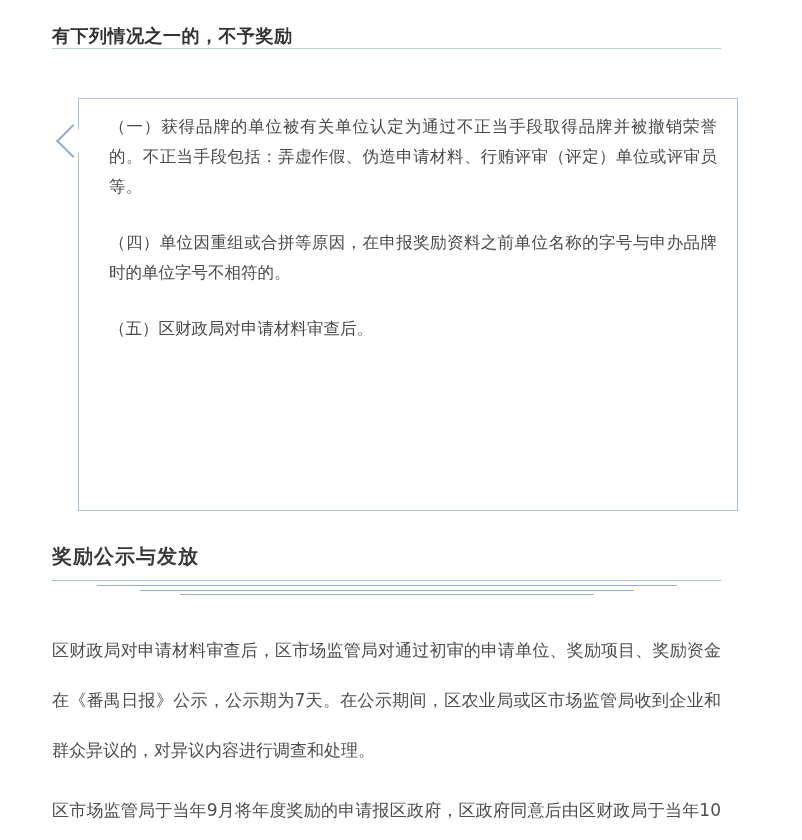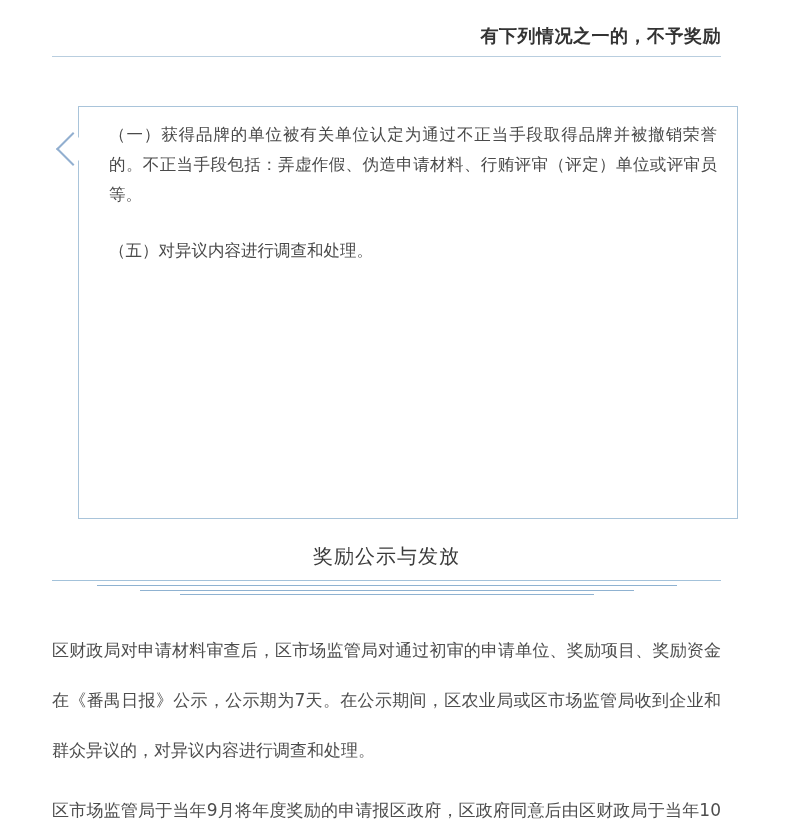--- a/index.html
+++ b/index.html
@@ -11,27 +11,25 @@
     color: #4d4d4d;
     overflow: hidden;
   }
   .content {
     width: 669px;
     margin-left: 52px;
   }
   
   .sec1-heading {
     margin-top: 24px;
-    padding-bottom: 8px;
     border-bottom: 1px solid #b9cedf;
     font-size: 18px;
     font-weight: bold;
     color: #333333;
     letter-spacing: 0.5px;
-    text-align: right;
   }
   
   .bubble {
     position: relative;
     margin-top: 49px;
     margin-left: 26px;
     width: 660px;
     min-height: 413px;
     border: 1px solid #a9c4da;
     background: #ffffff;
@@ -51,24 +49,23 @@
   .bubble-item {
     font-size: 16.5px;
     line-height: 30px;
     color: #4a4a4a;
     margin-bottom: 26px;
     text-align: justify;
   }
   .bubble-item:last-child { margin-bottom: 14px; }
   
   .sec2-heading {
-    margin-top: 24px;
-    text-align: center;
+    margin-top: 32px;
     font-size: 20px;
-    font-weight: normal;
+    font-weight: bold;
     color: #3a3a3a;
     letter-spacing: 1px;
   }
   .decor-lines { margin-top: 10px; }
   .decor-line {
     border-top: 1px solid #8fb2d1;
     margin: 0 auto;
     height: 0;
   }
   .decor-line.l1 { width: 669px; margin-top: 0;  border-top-color: #a3c2da; }
@@ -88,21 +85,22 @@
 </head>
 <body>
 
 <div class="content">
 
   <h2 class="sec1-heading">有下列情况之一的，不予奖励</h2>
 
   <div class="bubble">
     <div class="bubble-tail"></div>
     <p class="bubble-item">（一）获得品牌的单位被有关单位认定为通过不正当手段取得品牌并被撤销荣誉的。不正当手段包括：弄虚作假、伪造申请材料、行贿评审（评定）单位或评审员等。</p>
-    <p class="bubble-item">（五）对异议内容进行调查和处理。</p>
+    <p class="bubble-item">（四）单位因重组或合拼等原因，在申报奖励资料之前单位名称的字号与申办品牌时的单位字号不相符的。</p>
+    <p class="bubble-item">（五）区财政局对申请材料审查后。</p>
   </div>
 
   <h2 class="sec2-heading">奖励公示与发放</h2>
 
   <div class="decor-lines">
     <div class="decor-line l1"></div>
     <div class="decor-line l2"></div>
     <div class="decor-line l3"></div>
     <div class="decor-line l4"></div>
   </div>

